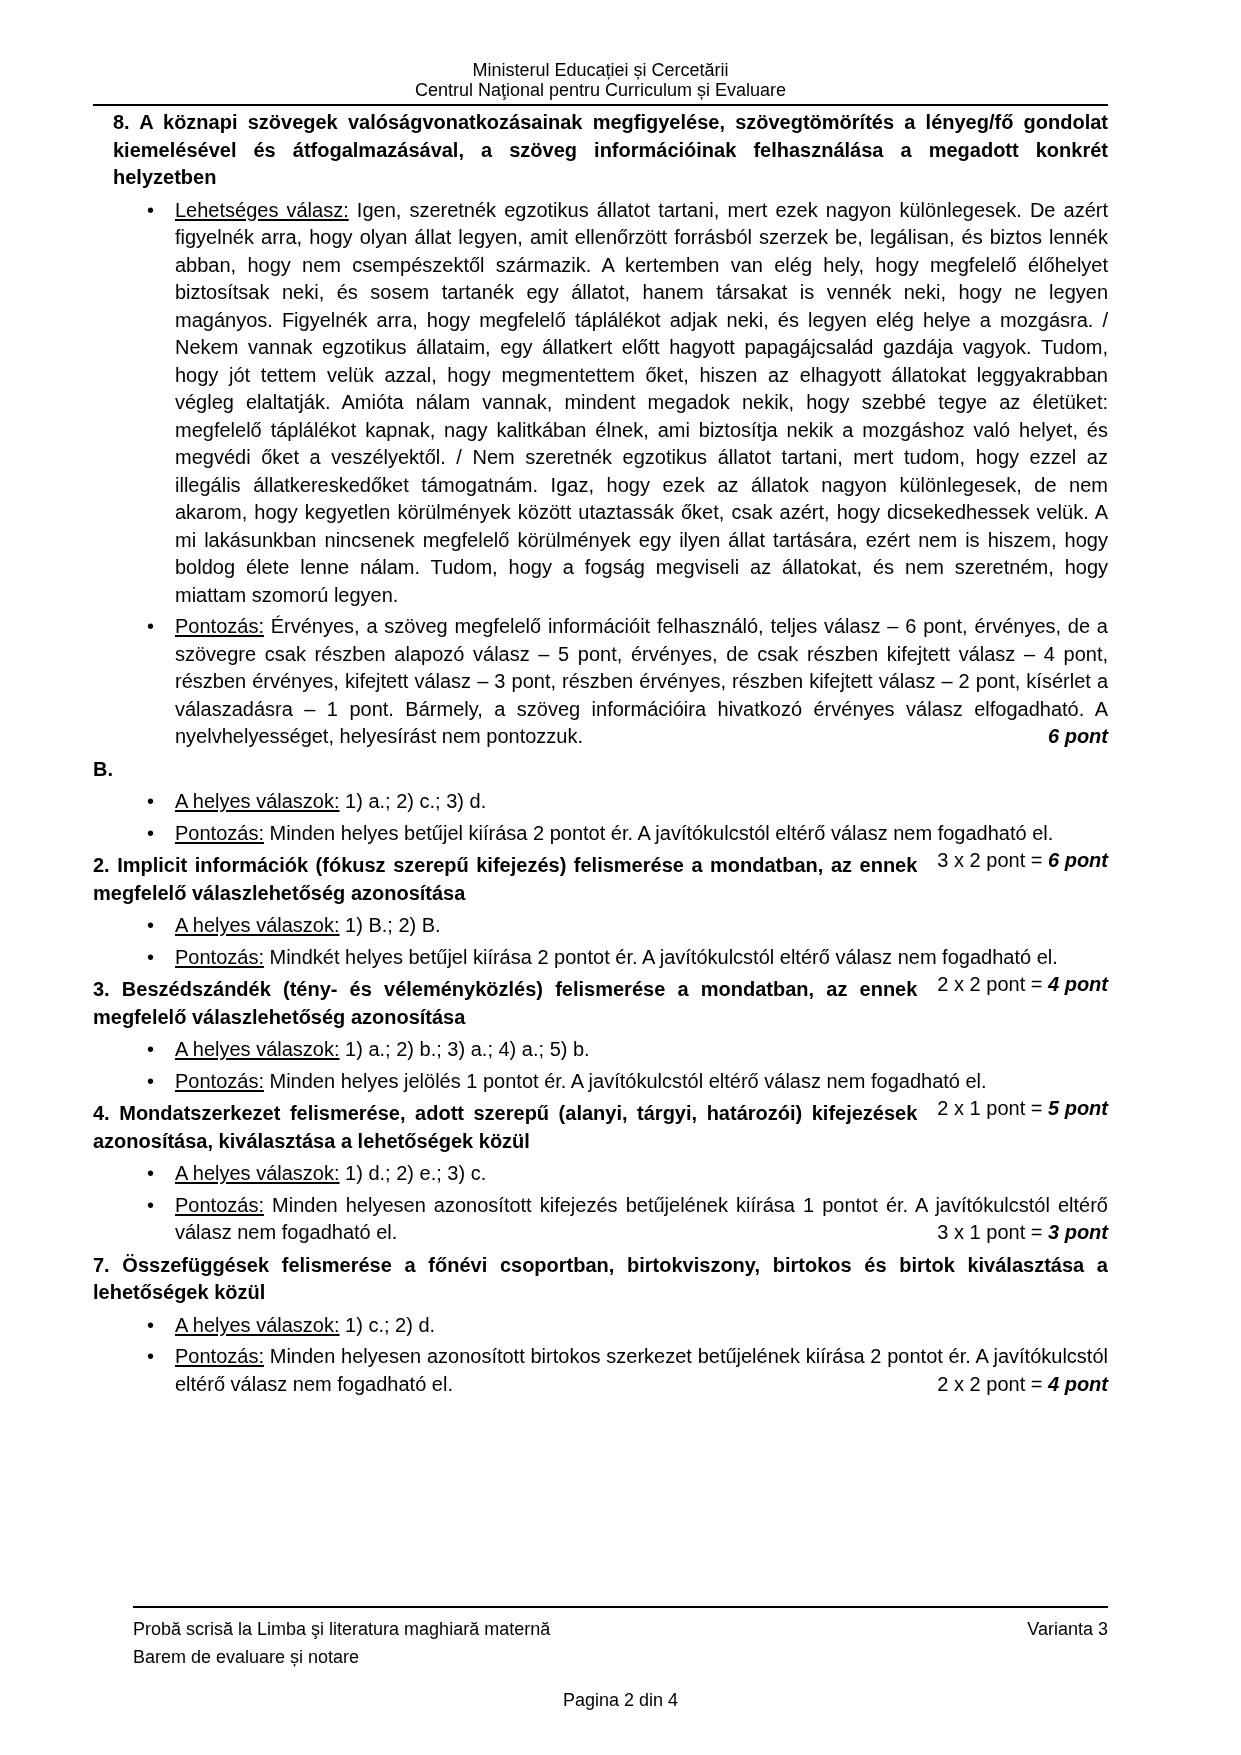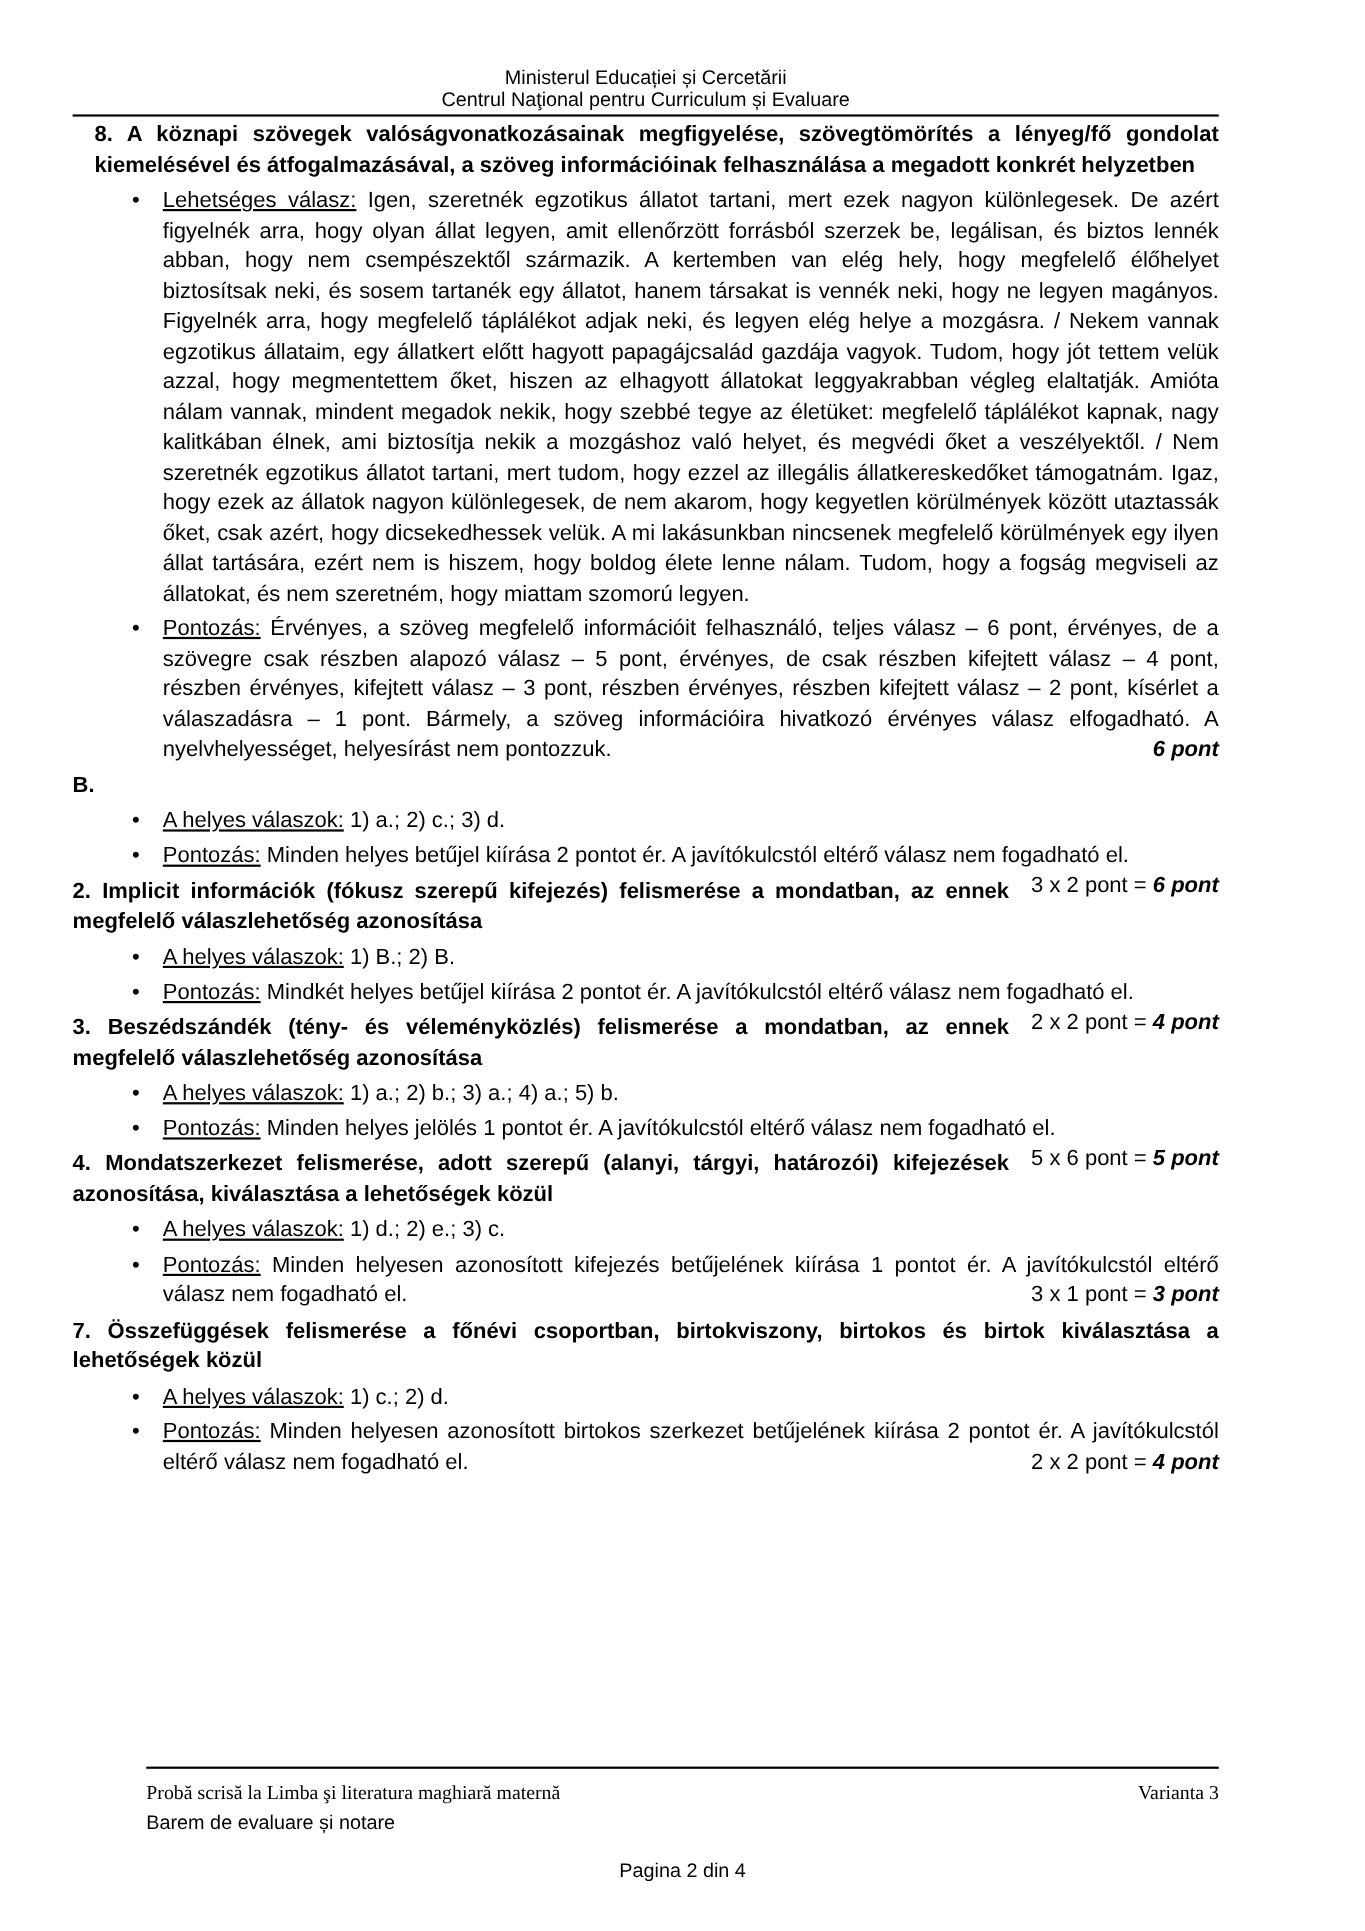--- a/index.html
+++ b/index.html
@@ -1,38 +1,38 @@
 <!DOCTYPE html>
 <html><head>
 <meta charset="utf-8">
 <style>
   * { margin:0; padding:0; box-sizing:border-box; }
   html,body { background:#ffffff; }
   .page {
     width:1241px; height:1755px; background:#ffffff; color:#000;
     font-family:"Liberation Sans","DejaVu Sans",sans-serif;
     position:relative; overflow:hidden;
-    padding:60px 133px 0 66px;
+    padding:60px 133px 0 93px;
   }
   .header { text-align:center; font-size:18px; line-height:20px; }
   .header-rule { border:none; border-top:2px solid #000; margin:4px 0 3px 0; }
   .content { font-size:20px; line-height:27.5px; text-align:justify; }
   .heading { font-weight:700; text-align:justify; margin:5px 0; }
   .s8-title { margin-top:2px;margin-left:20px; }
   .bullet { position:relative; margin:4px 0 4px 82px; text-align:justify; }
   .bmark { position:absolute; left:-28px; top:0; }
   .u { text-decoration:underline; text-underline-offset:2px; }
   .score { float:right; white-space:pre; margin-left:20px; }
   .score b { font-weight:700;font-style:italic; }
   .footer {
     position:absolute; left:133px; right:133px; top:1606px;
     border-top:2px solid #000; padding-top:7px;
     font-size:18px; line-height:28px;
   }
-  .footer-row1 { display:flex; justify-content:space-between;font-family:Liberation Serif, serif; }
+  .footer-row1 { display:flex; justify-content:space-between; }
   .footer-page { text-align:center;margin-top:15px; }
 </style>
 </head>
 <body>
 
 <div class="page">
 
   <div class="header">
     <div>Ministerul Educației și Cercetării</div>
     <div>Centrul Naţional pentru Curriculum și Evaluare</div>
@@ -82,21 +82,21 @@
 
     <p class="heading">3. Beszédszándék (tény- és véleményközlés) felismerése a mondatban, az ennek megfelelő válaszlehetőség azonosítása</p>
     <div class="bullet">
       <span class="bmark">•</span>
       <span class="u">A helyes válaszok:</span>
       <span>1) a.; 2) b.; 3) a.; 4) a.; 5) b.</span>
     </div>
     <div class="bullet">
       <span class="bmark">•</span>
       <span class="u">Pontozás:</span>
-      <span>Minden helyes jelölés 1 pontot ér. A javítókulcstól eltérő válasz nem fogadható el.</span><span class="score"><span>5 x 6 pont = </span><b>5 pont</b></span>
+      <span>Minden helyes jelölés 1 pontot ér. A javítókulcstól eltérő válasz nem fogadható el.</span><span class="score"><span>2 x 1 pont = </span><b>5 pont</b></span>
     </div>
 
     <p class="heading">4. Mondatszerkezet felismerése, adott szerepű (alanyi, tárgyi, határozói) kifejezések azonosítása, kiválasztása a lehetőségek közül</p>
     <div class="bullet">
       <span class="bmark">•</span>
       <span class="u">A helyes válaszok:</span>
       <span>1) d.; 2) e.; 3) c.</span>
     </div>
     <div class="bullet">
       <span class="bmark">•</span>

